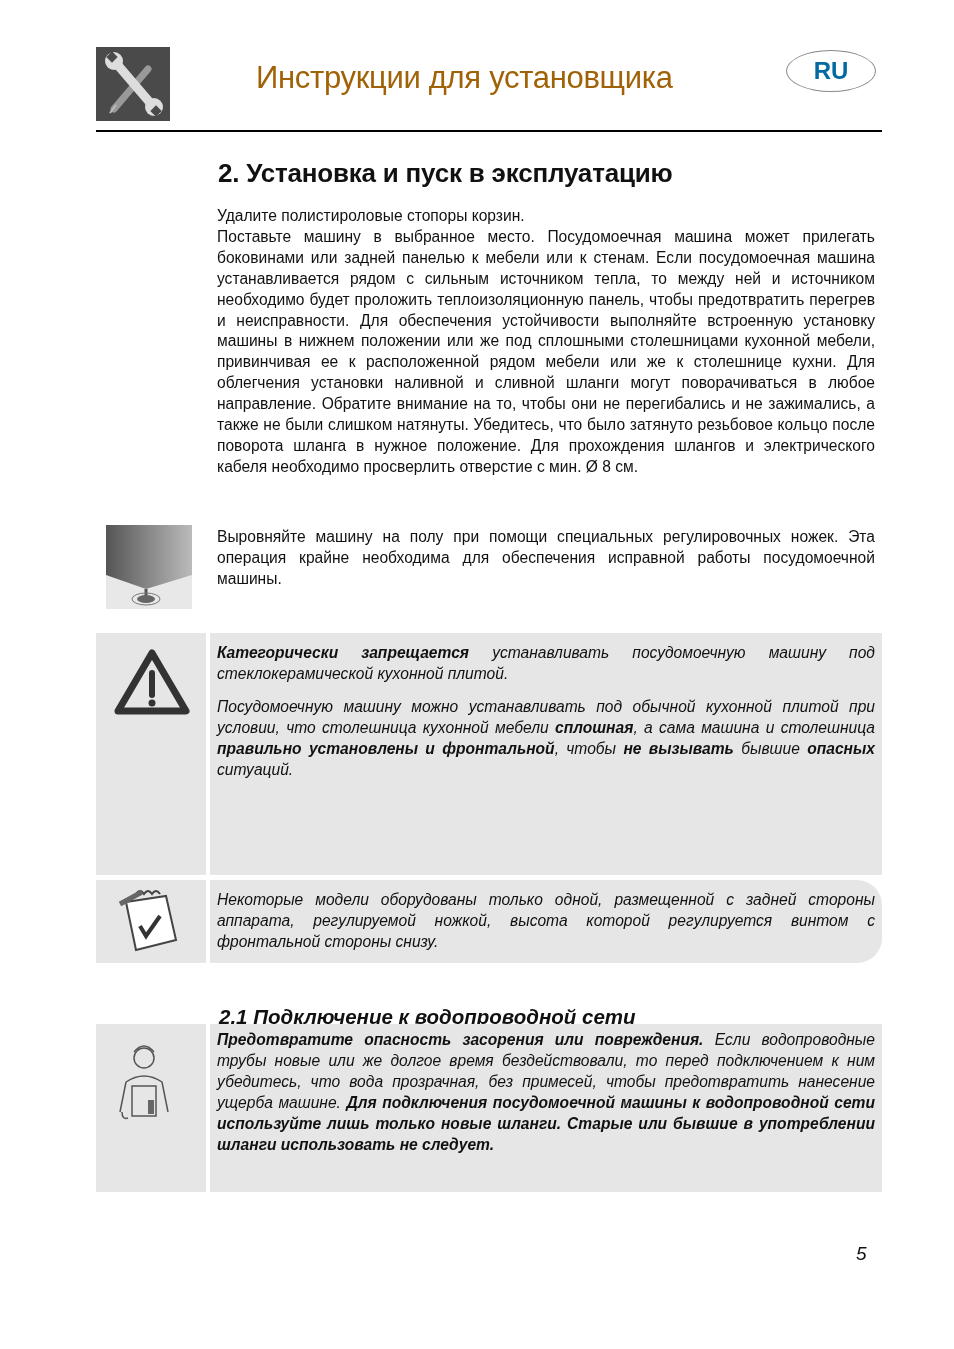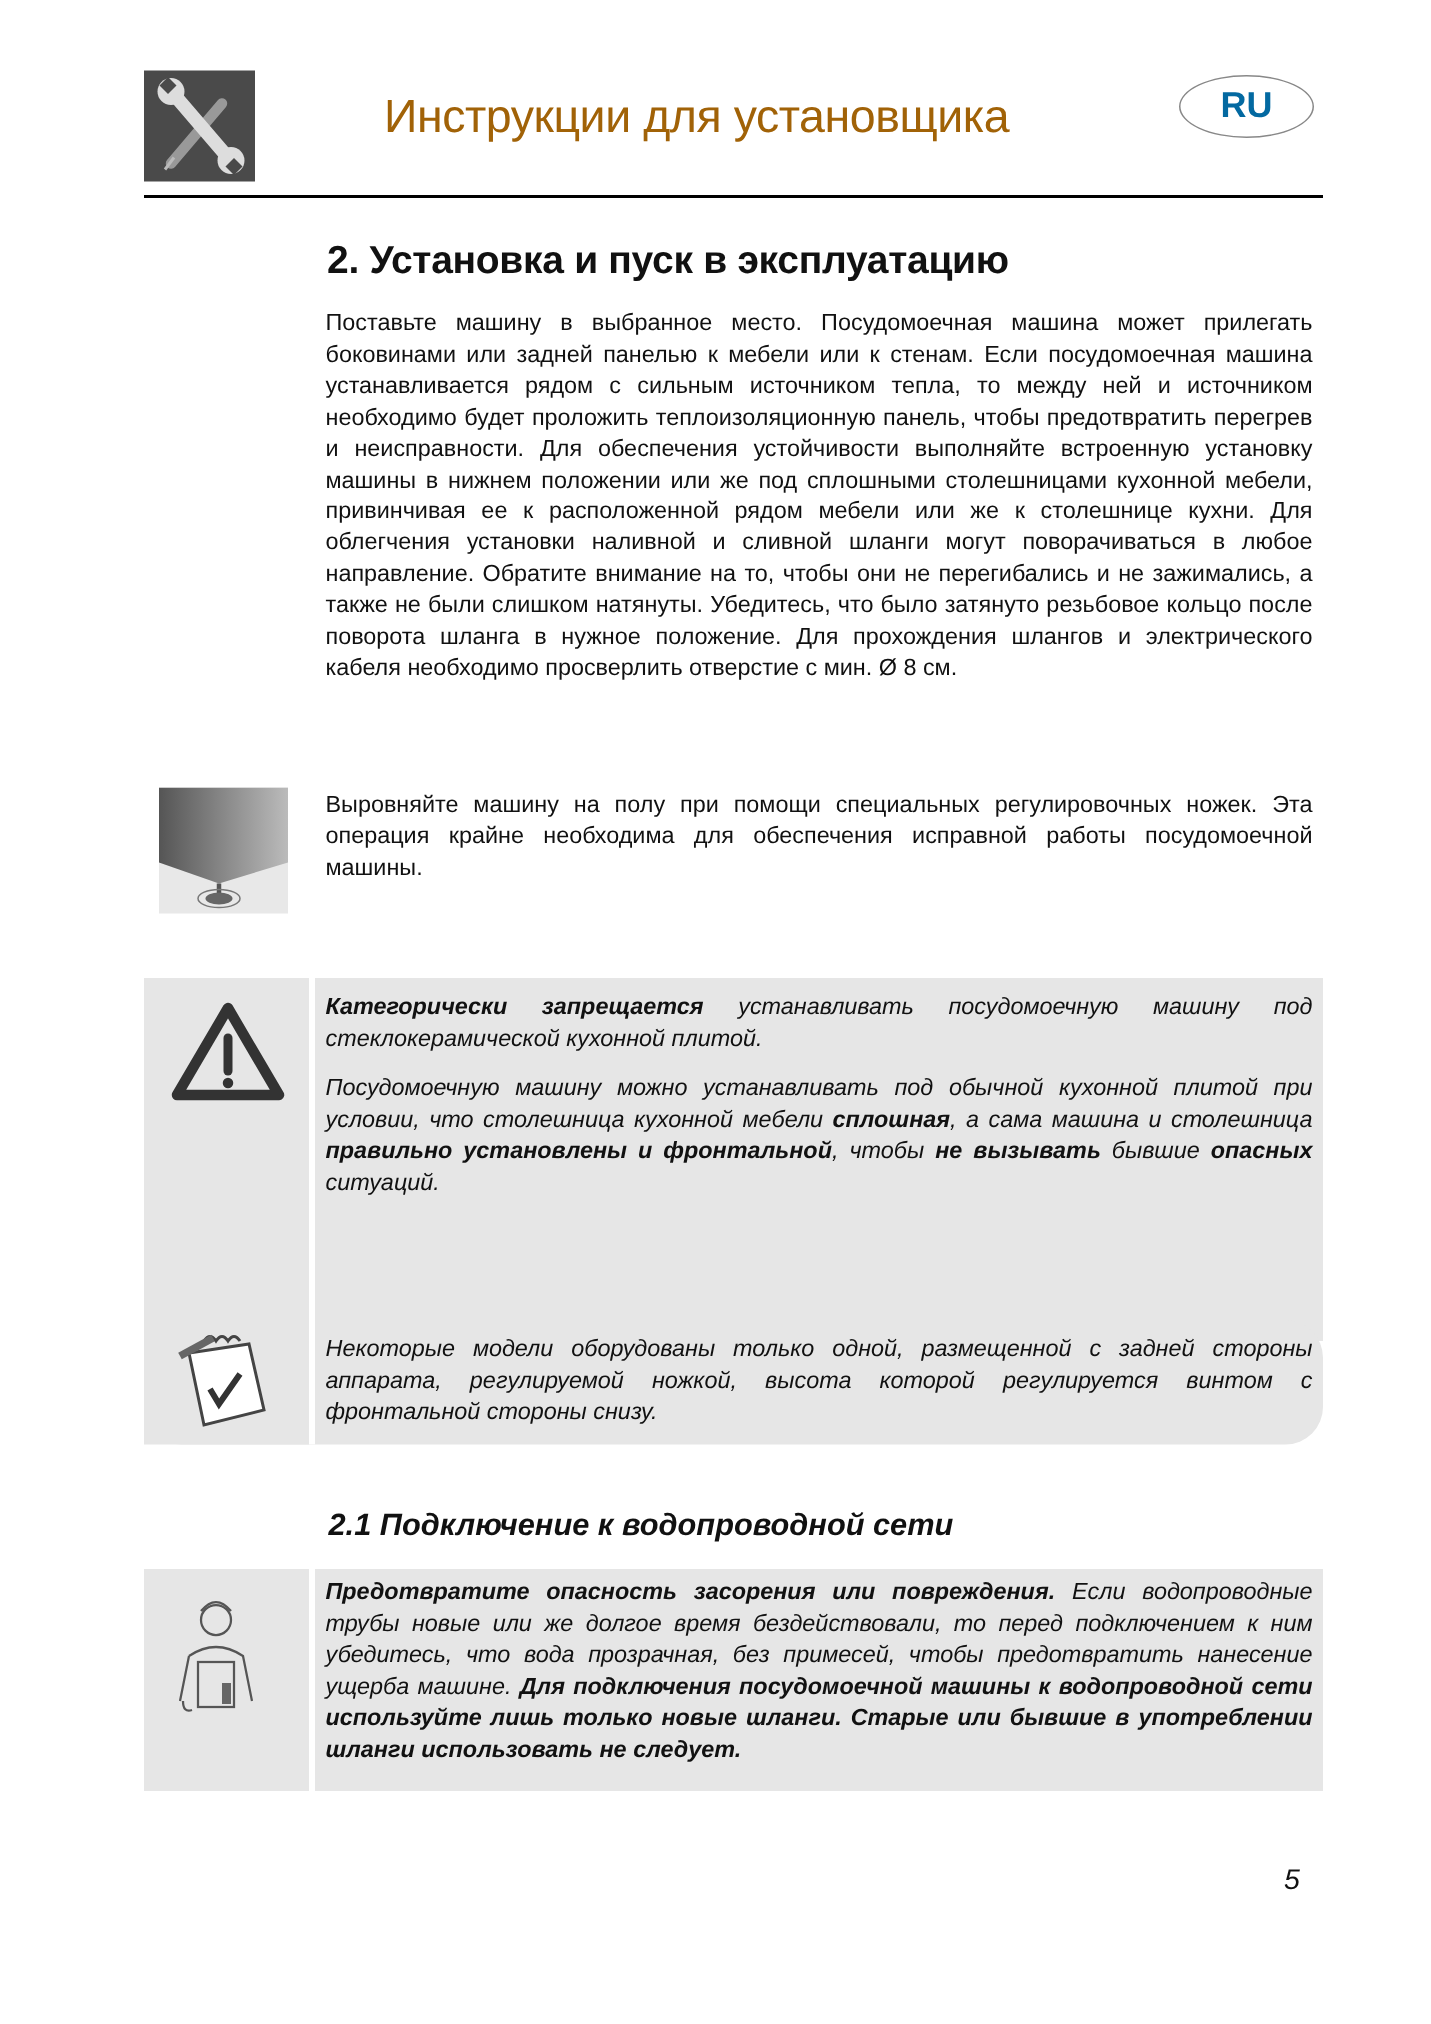--- a/index.html
+++ b/index.html
@@ -41,40 +41,41 @@
     <rect x="56" y="60" width="8" height="8" fill="#4a4a4a" transform="rotate(45 60 64)"></rect>
   </svg>
 </div>
 <div class="header-title">Инструкции для установщика</div>
 <div class="lang-badge">RU</div>
 <div class="header-rule"></div>
 
 <div class="h1">2.  Установка и пуск в эксплуатацию</div>
 
 <div class="body-text" style="top:206px;">
+  <p>Удалите полистироловые стопоры корзин.</p>
   <p>Поставьте машину в выбранное место. Посудомоечная машина может прилегать боковинами или задней панелью к мебели или к стенам. Если посудомоечная машина устанавливается рядом с сильным источником тепла, то между ней и источником необходимо будет проложить теплоизоляционную панель, чтобы предотвратить перегрев и неисправности. Для обеспечения устойчивости выполняйте встроенную установку машины в нижнем положении или же под сплошными столешницами кухонной мебели, привинчивая ее к расположенной рядом мебели или же к столешнице кухни. Для облегчения установки наливной и сливной шланги могут поворачиваться в любое направление. Обратите внимание на то, чтобы они не перегибались и не зажимались, а также не были слишком натянуты. Убедитесь, что было затянуто резьбовое кольцо после поворота шланга в нужное положение. Для прохождения шлангов и электрического кабеля необходимо просверлить отверстие с мин. Ø 8 см.</p>
 </div>
 
 <div class="leg-icon">
   <svg width="86" height="84" viewBox="0 0 86 84">
     <defs>
       <linearGradient id="g1" x1="0" x2="1">
         <stop offset="0" stop-color="#555"></stop>
           <stop offset="1" stop-color="#bbb"></stop>
       </linearGradient>
     </defs>
     <polygon points="0,0 86,0 86,50 40,64 0,50" fill="url(#g1)"></polygon>
     <line x1="40" y1="64" x2="40" y2="72" stroke="#555" stroke-width="3"></line>
     <ellipse cx="40" cy="74" rx="9" ry="4" fill="#666"></ellipse>
     <ellipse cx="40" cy="74" rx="14" ry="6" fill="none" stroke="#777" stroke-width="1"></ellipse>
   </svg>
 </div>
 <div class="body-text" style="top:527px;">Выровняйте машину на полу при помощи специальных регулировочных ножек. Эта операция крайне необходима для обеспечения исправной работы посудомоечной машины.</div>
 
-<div class="box" style="top:652px; height:242px;">
+<div class="box" style="top:633px; height:242px;">
   <div class="iconcol">
     <svg width="110" height="90" viewBox="0 0 110 90" style="position:absolute;left:0;top:10px;">
       <polygon points="56,10 90,68 22,68" fill="none" stroke="#333" stroke-width="7" stroke-linejoin="round"></polygon>
       <line x1="56" y1="30" x2="56" y2="52" stroke="#333" stroke-width="6" stroke-linecap="round"></line>
       <circle cx="56" cy="60" r="3.5" fill="#333"></circle>
     </svg>
   </div>
   <div class="content" style="top:10px;">
     <p><b>Категорически запрещается</b><span> устанавливать посудомоечную машину под стеклокерамической кухонной плитой.</span></p>
     <p><span>Посудомоечную машину можно устанавливать под обычной кухонной плитой при условии, что столешница кухонной мебели </span><b>сплошная</b><span>, а сама машина и столешница </span><b>правильно установлены и фронтальной</b><span>, чтобы </span><b>не вызывать</b><span> бывшие </span><b>опасных</b><span> ситуаций.</span></p>
@@ -88,21 +89,21 @@
       <path d="M40,14 q4,-6 8,0 q4,-6 8,0 q4,-6 8,0" fill="none" stroke="#444" stroke-width="2"></path>
       <line x1="24" y1="24" x2="46" y2="12" stroke="#666" stroke-width="5"></line>
       <path d="M44,46 l6,10 l14,-20" fill="none" stroke="#333" stroke-width="4"></path>
     </svg>
   </div>
   <div class="content" style="top:10px;">Некоторые модели оборудованы только одной, размещенной с задней стороны аппарата, регулируемой ножкой, высота которой регулируется винтом с фронтальной стороны снизу.</div>
 </div>
 
 <div class="h2">2.1 Подключение к водопроводной сети</div>
 
-<div class="box" style="top:1046px; height:148px;">
+<div class="box" style="top:1024px; height:168px;">
   <div class="iconcol">
     <svg width="110" height="156" viewBox="0 0 110 156" style="position:absolute;left:0;top:0;">
       <circle cx="48" cy="34" r="10" fill="none" stroke="#555" stroke-width="1.5"></circle>
       <path d="M38,28 q10,-12 20,0" fill="none" stroke="#555" stroke-width="1.5"></path>
       <path d="M30,58 q18,-12 36,0 l6,30 M30,58 l-6,30" fill="none" stroke="#555" stroke-width="1.5"></path>
       <rect x="36" y="62" width="24" height="30" fill="none" stroke="#555" stroke-width="1.5"></rect>
       <rect x="52" y="76" width="6" height="14" fill="#666"></rect>
       <path d="M26,88 q0,8 6,6" fill="none" stroke="#555" stroke-width="1.5"></path>
     </svg>
   </div>

